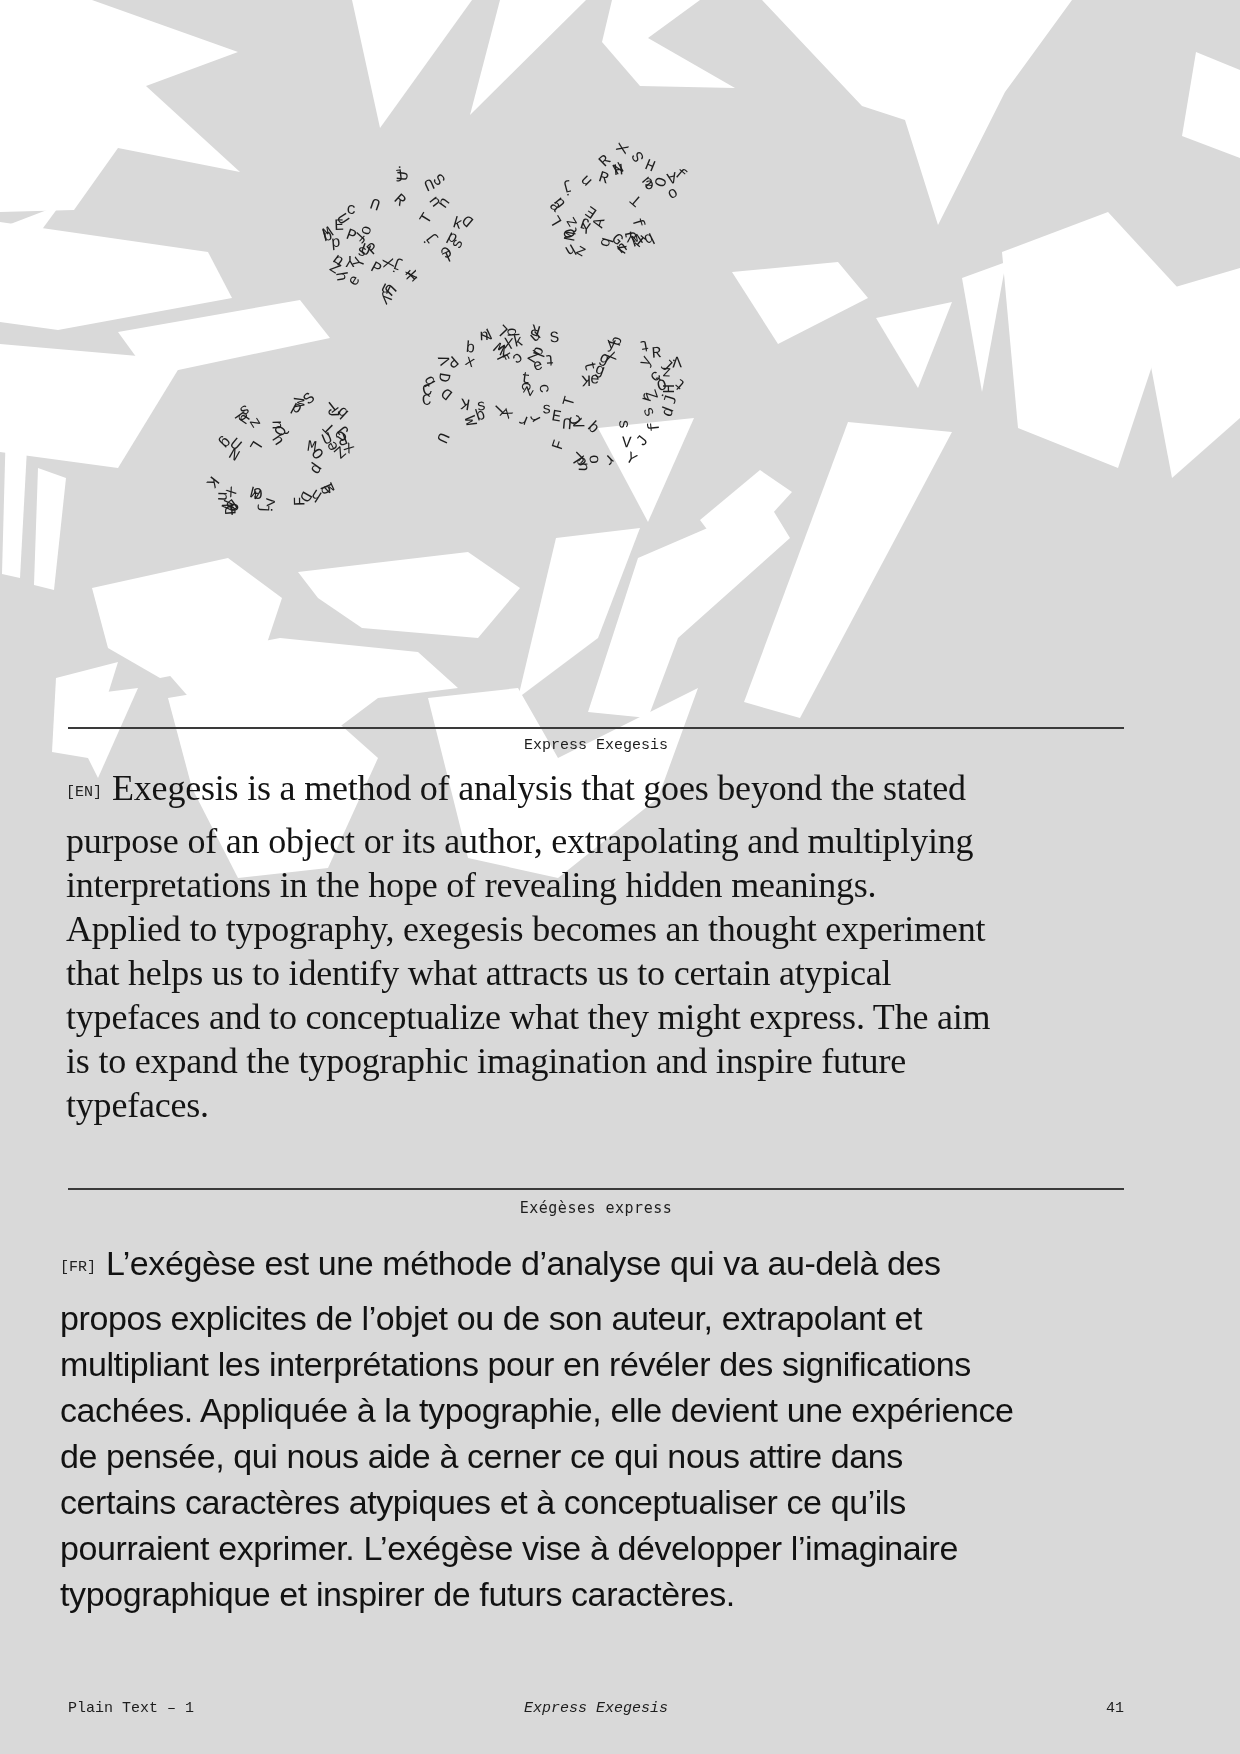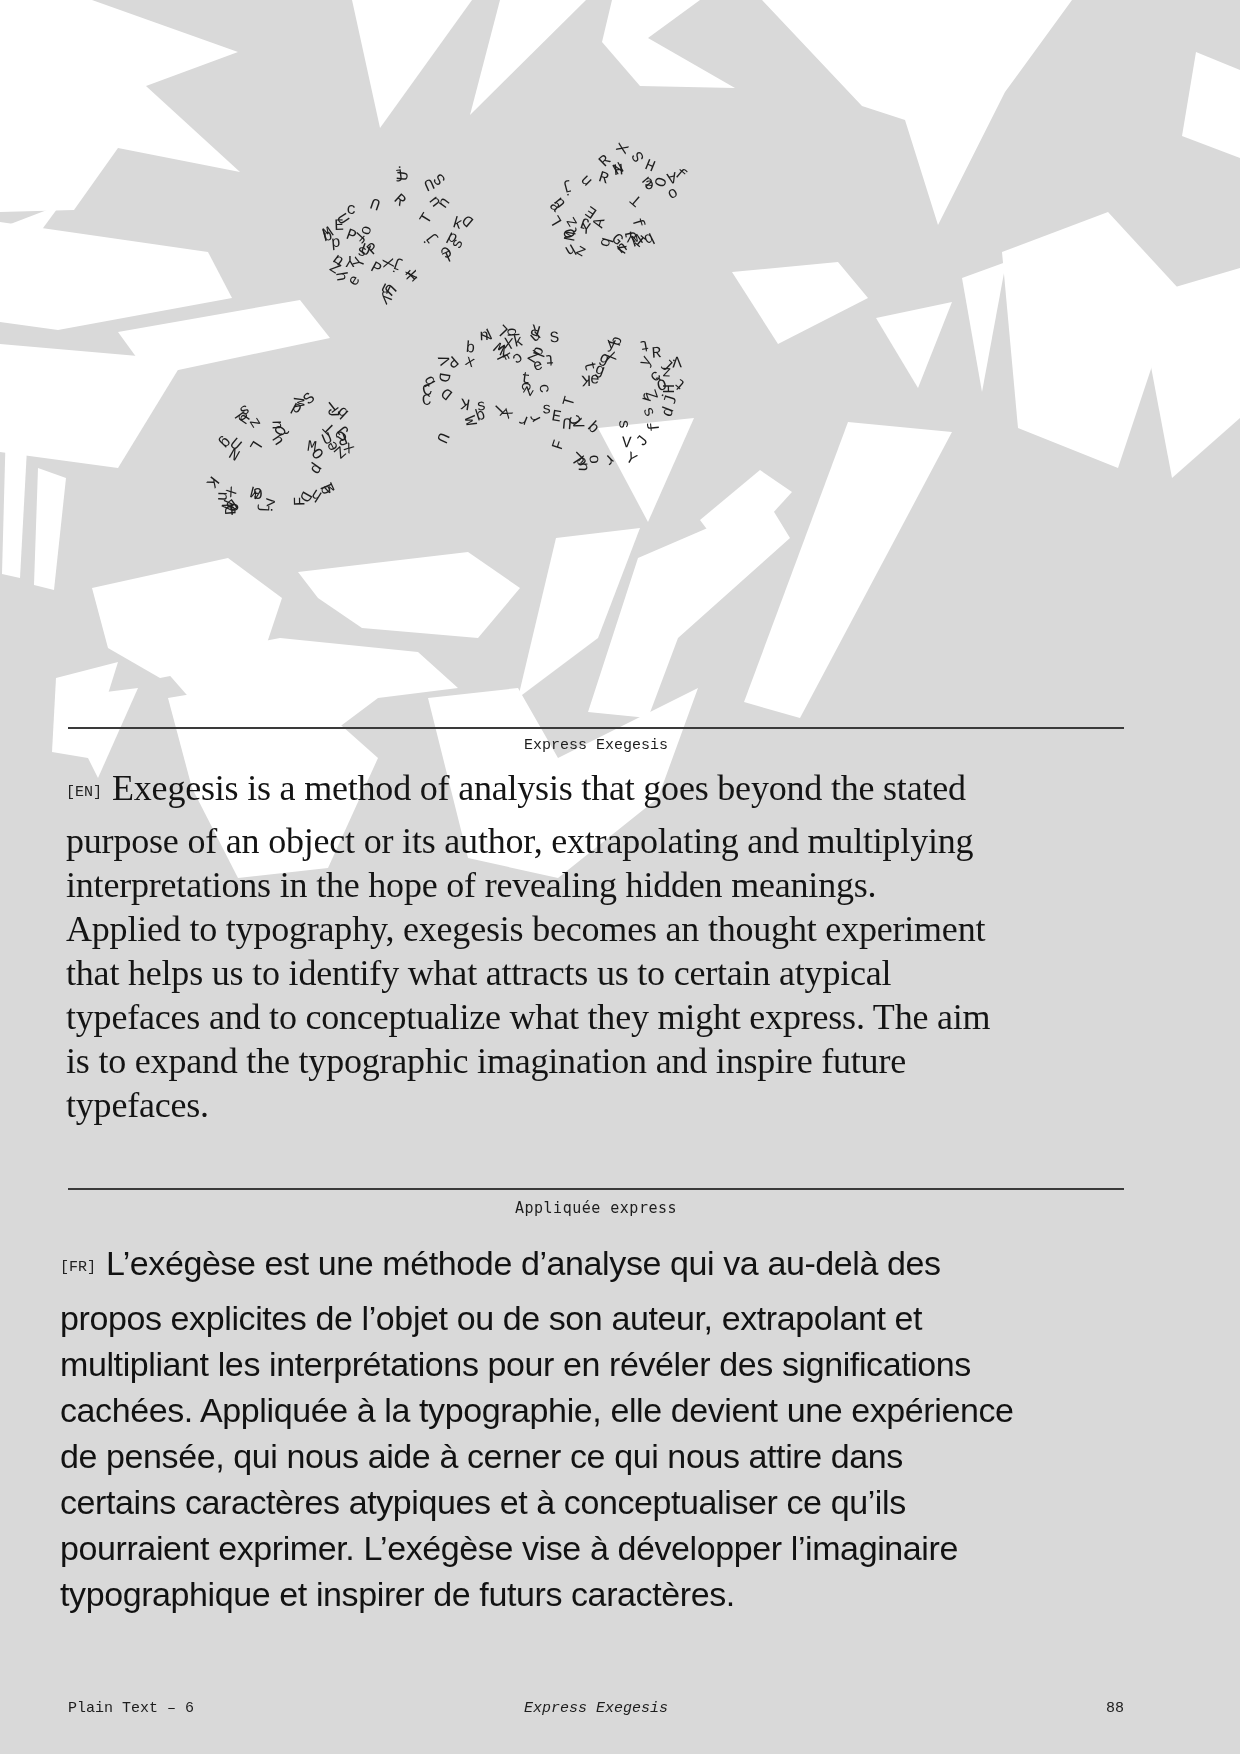--- a/index.html
+++ b/index.html
@@ -314,23 +314,23 @@
         </div>
       </div>
   </div>
 
   <div class="rule rule-1"></div>
   <div class="caption caption-en">Express Exegesis</div>
 
   <p class="para para-en"><span class="lang-tag">[EN]</span><span>Exegesis is a method of analysis that goes beyond the stated purpose of an object or its author, extrapolating and multiplying interpretations in the hope of revealing hidden meanings. Applied to typography, exegesis becomes an thought experiment that helps us to identify what attracts us to certain atypical typefaces and to conceptualize what they might express. The aim is to expand the typographic imagination and inspire future typefaces.</span></p>
 
   <div class="rule rule-2"></div>
-  <div class="caption caption-fr">Appliquée express</div>
+  <div class="caption caption-fr">Exégèses express</div>
 
   <p class="para para-fr"><span class="lang-tag">[FR]</span><span>L’exégèse est une méthode d’analyse qui va au-delà des propos explicites de l’objet ou de son auteur, extrapolant et multipliant les interprétations pour en révéler des significations cachées. Appliquée à la typographie, elle devient une expérience de pensée, qui nous aide à cerner ce qui nous attire dans certains caractères atypiques et à conceptualiser ce qu’ils pourraient exprimer. L’exégèse vise à développer l’imaginaire typographique et inspirer de futurs caractères.</span></p>
 
   <div class="footer">
-    <span class="f-left">Plain Text – 6</span>
+    <span class="f-left">Plain Text – 1</span>
     <span class="f-center">Express Exegesis</span>
-    <span class="f-right">88</span>
+    <span class="f-right">41</span>
   </div>
 
 </div>
 
 </body></html>

